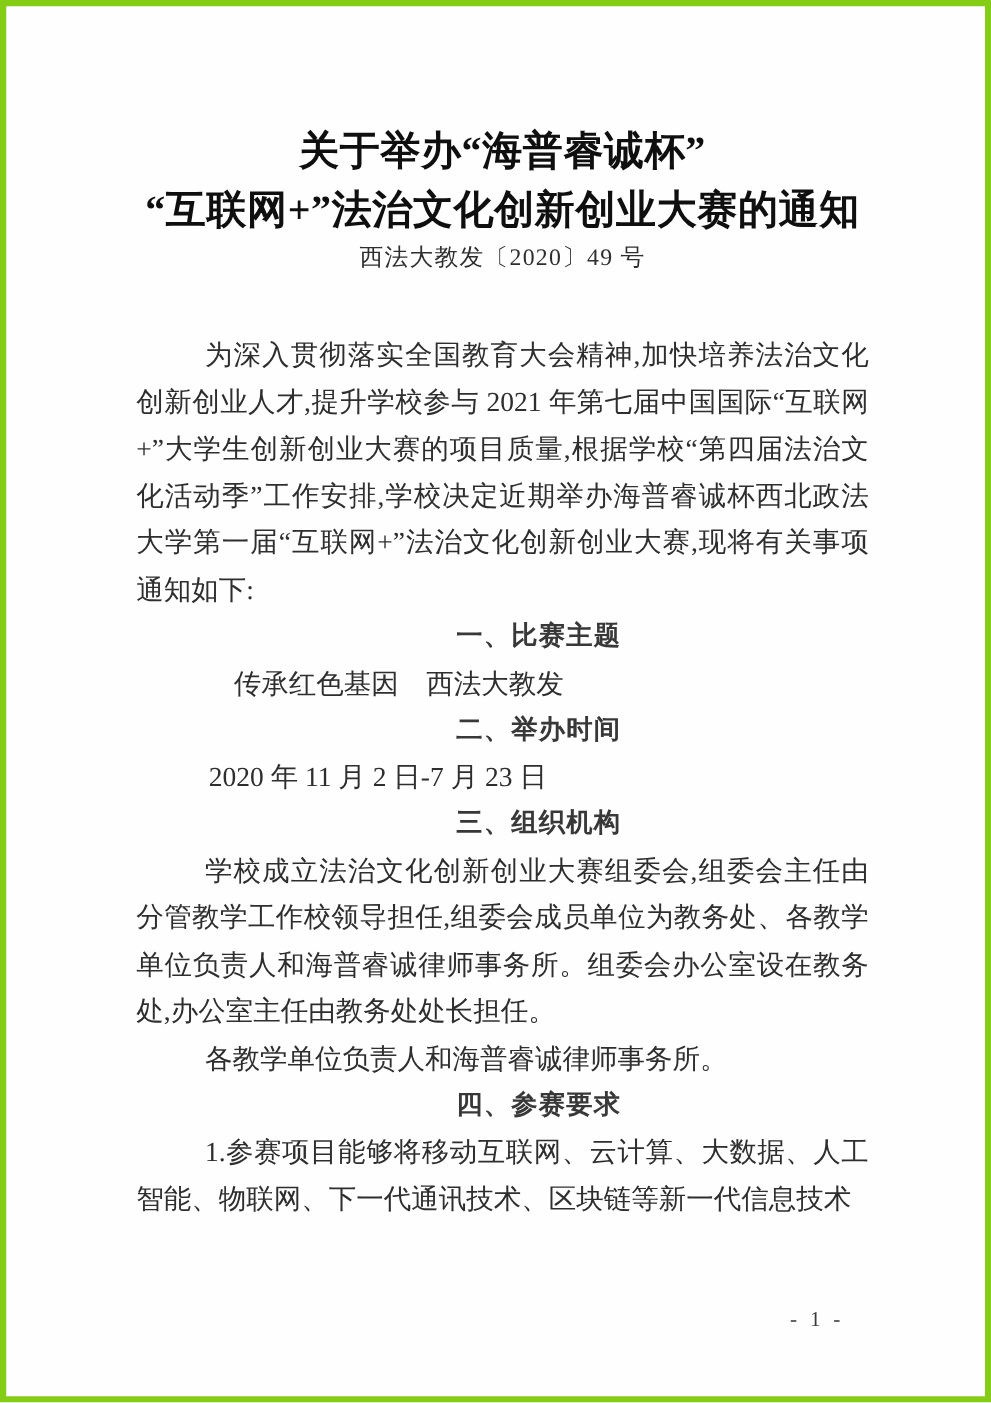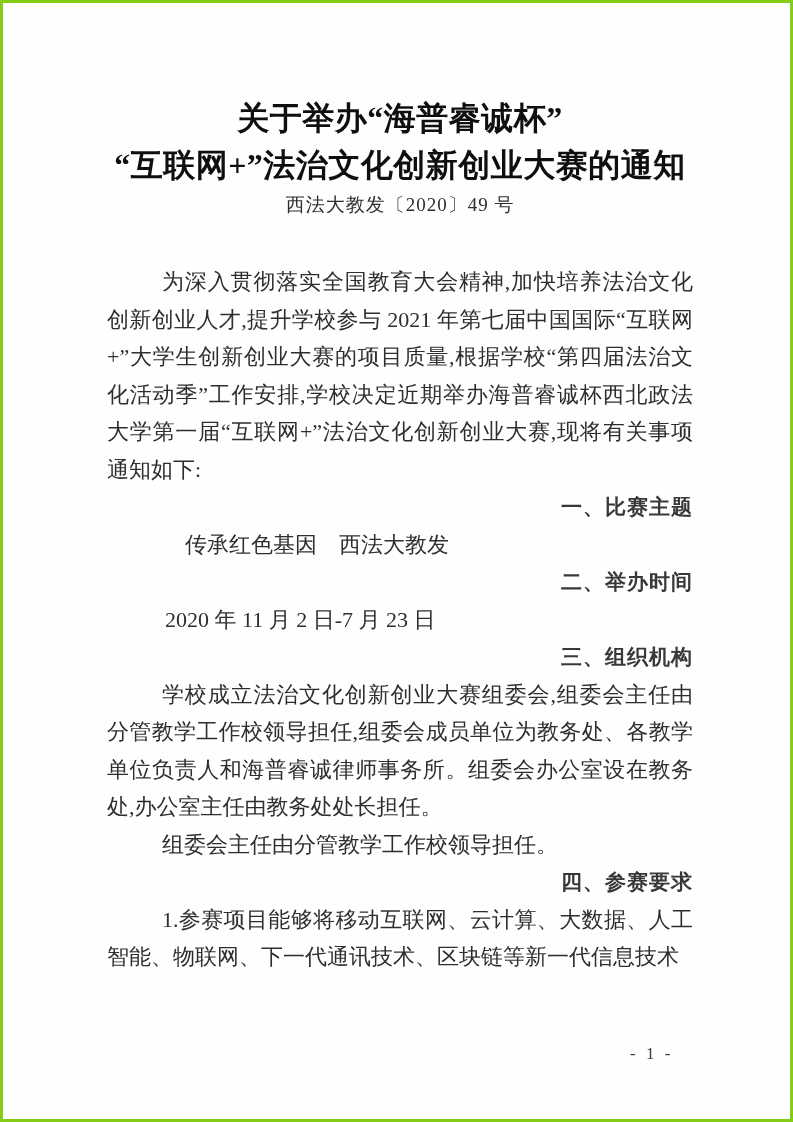--- a/index.html
+++ b/index.html
@@ -6,21 +6,21 @@
     margin: 0;
     padding: 0;
     background: #ffffff;
   }
   .page {
     position: relative;
     width: 793px;
     height: 1122px;
     box-sizing: border-box;
     background: #fefefe;
-    border: 3px solid #84cc16;
+    border: 5px solid #84cc16;
     overflow: hidden;
     font-family: "Liberation Serif", "DejaVu Serif", serif;
     color: #2b2b2b;
   }
   .title-block {
     position: absolute;
     top: 92px;
     left: 104px;
     width: 586px;
     text-align: center;
@@ -59,21 +59,21 @@
   .p-indent {
     text-indent: 55px;
   }
   .section-heading {
     font-family: "Liberation Sans", "DejaVu Sans", sans-serif;
     font-weight: 700;
     font-size: 21px;
     line-height: 37.5px;
     color: #383838;
     text-indent: 58px;
-    text-align: right;
+    text-align: center;
     letter-spacing: 1px;
   }
   .theme-line {
     text-indent: 78px;
   }
   .date-line {
     text-indent: 58px;
   }
   .page-number {
     position: absolute;
@@ -101,21 +101,21 @@
     <p class="p-indent">为深入贯彻落实全国教育大会精神,加快培养法治文化创新创业人才,提升学校参与 2021 年第七届中国国际“互联网+”大学生创新创业大赛的项目质量,根据学校“第四届法治文化活动季”工作安排,学校决定近期举办海普睿诚杯西北政法大学第一届“互联网+”法治文化创新创业大赛,现将有关事项通知如下:</p>
 
     <p class="section-heading">一、比赛主题</p>
     <p class="theme-line">传承红色基因　西法大教发</p>
 
     <p class="section-heading">二、举办时间</p>
     <p class="date-line">2020 年 11 月 2 日-7 月 23 日</p>
 
     <p class="section-heading">三、组织机构</p>
     <p class="p-indent">学校成立法治文化创新创业大赛组委会,组委会主任由分管教学工作校领导担任,组委会成员单位为教务处、各教学单位负责人和海普睿诚律师事务所。组委会办公室设在教务处,办公室主任由教务处处长担任。</p>
-    <p class="p-indent">组委会主任由分管教学工作校领导担任。</p>
+    <p class="p-indent">各教学单位负责人和海普睿诚律师事务所。</p>
 
     <p class="section-heading">四、参赛要求</p>
     <p class="p-indent">1.参赛项目能够将移动互联网、云计算、大数据、人工智能、物联网、下一代通讯技术、区块链等新一代信息技术</p>
   </div>
 
   <div class="page-number">- 1 -</div>
 
 </div>
 
 </body></html>

